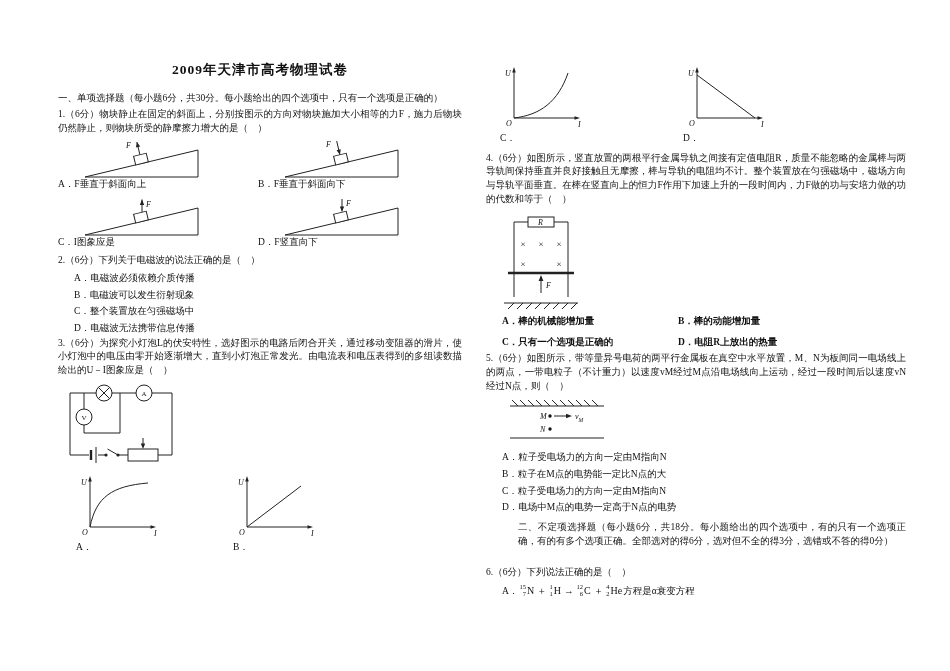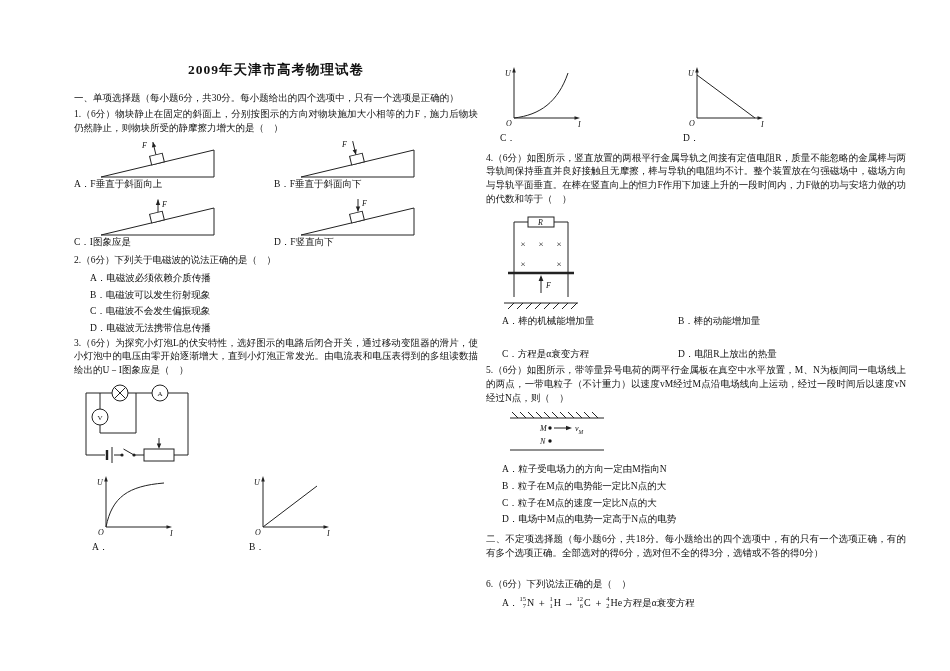--- a/index.html
+++ b/index.html
@@ -1,20 +1,20 @@
 <!DOCTYPE html>
 <html><head>
 <meta charset="utf-8">
 <style>
   * { margin:0; padding:0; box-sizing:border-box; }
   html,body { background:#e8e8e8; }
   body { font-family:"Liberation Serif","DejaVu Serif",serif; color:#111; }
   .page { position:relative; width:950px; height:671px; background:#ffffff; overflow:hidden; margin:0 auto; }
   .col { position:absolute; top:60px; font-size:9.5px; line-height:1.45; }
-  .col-left  { left:74px;  width:404px; }
+  .col-left  { left:58px;  width:404px; }
   .col-right { left:486px; width:420px; }
   .title { font-size:13.5px; font-weight:bold; text-align:center; letter-spacing:1px; margin-bottom:12px; }
   .sec-heading { font-weight:normal; text-align:justify; margin-bottom:3px; }
   .qtext { text-align:justify; margin-bottom:2px;font-family:Liberation Serif, serif; }
   .opt { padding-left:16px; line-height:1.75; }
   .q1grid { display:grid; grid-template-columns:200px 200px; margin:3px 0 5px 0; row-gap:5px; }
   .q1cell svg { display:block; margin-left:22px; }
   .optlabel { font-size:9.5px; margin-top:-1px; }
   .graph-row { display:flex; gap:72px; margin:4px 0 0 18px; }
   .graph-row.topgap { margin-left:14px; gap:98px; margin-bottom:6px; }
@@ -24,21 +24,21 @@
   svg { overflow:visible; }
   .tri, .blk { fill:#ffffff; stroke:#222; stroke-width:1; }
   .ln { stroke:#222; stroke-width:1; fill:none; }
   .thick { stroke:#222; stroke-width:2.4; }
   .head { fill:#222; stroke:none; }
   .svt { font-size:8px; font-style:italic; fill:#111; }
   .cross { font-size:9px; fill:#111; text-anchor:middle; }
   .curve { fill:none; stroke:#222; stroke-width:1; }
   .circ { fill:#ffffff; stroke:#222; stroke-width:1; }
   .meter { font-size:7px; fill:#111; text-anchor:middle; }
-  .optgrid { display:grid; grid-template-columns:176px 1fr; padding-left:16px; row-gap:18px; margin-bottom:2px; }
+  .optgrid { display:grid; grid-template-columns:176px 1fr; padding-left:16px; row-gap:6px; margin-bottom:2px;font-weight:bold; }
   .optgrid .opt { padding-left:0; line-height:1.6; }
   .eqline { display:flex; align-items:center; white-space:nowrap; }
   .nuclide { display:inline-flex; align-items:center; margin:0 1px; }
   .ss { display:inline-flex; flex-direction:column; align-items:flex-end; font-size:6.5px; line-height:6.5px; margin-right:1px; }
   .sym { font-size:10px; }
   .eqop { margin:0 2px; }
   .eqsuffix { }
 </style>
 </head>
 <body>
@@ -121,21 +121,21 @@
           <text class="svt" x="66" y="9">F</text>
         </svg>
         <div class="optlabel">D．F竖直向下</div>
       </div>
 
     </div>
 
     <p class="qtext">2.（6分）下列关于电磁波的说法正确的是（　）</p>
     <div class="opt">A．电磁波必须依赖介质传播</div>
     <div class="opt">B．电磁波可以发生衍射现象</div>
-    <div class="opt">C．电磁波不会发生偏振现象</div>
+    <div class="opt">C．整个装置放在匀强磁场中</div>
     <div class="opt">D．电磁波无法携带信息传播</div>
 
     <p class="qtext">3.（6分）为探究小灯泡L的伏安特性，选好图示的电路后闭合开关，通过移动变阻器的滑片，使小灯泡中的电压由零开始逐渐增大，直到小灯泡正常发光。由电流表和电压表得到的多组读数描绘出的U－I图象应是（　）</p>
 
     <svg class="circuit" width="120" height="86" viewBox="0 0 120 86">
       <g>
         <line class="ln" x1="10" y1="10" x2="36" y2="10"></line>
         <line class="ln" x1="52" y1="10" x2="76" y2="10"></line>
         <line class="ln" x1="92" y1="10" x2="112" y2="10"></line>
         <line class="ln" x1="112" y1="10" x2="112" y2="72"></line>
@@ -276,21 +276,21 @@
       </g>
       <g>
         <line class="ln" x1="8" y1="92" x2="82" y2="92"></line>
         <path class="ln" d="M12,98 l6,-6 M21,98 l6,-6 M30,98 l6,-6 M39,98 l6,-6 M48,98 l6,-6 M57,98 l6,-6 M66,98 l6,-6 M75,98 l6,-6"></path>
       </g>
     </svg>
 
     <div class="optgrid">
       <div class="opt">A．棒的机械能增加量</div>
       <div class="opt">B．棒的动能增加量</div>
-      <div class="opt">C．方程是α衰变方程</div>
+      <div class="opt">C．只有一个选项是正确的</div>
       <div class="opt">D．电阻R上放出的热量</div>
     </div>
 
     <p class="qtext">5.（6分）如图所示，带等量异号电荷的两平行金属板在真空中水平放置，M、N为板间同一电场线上的两点，一带电粒子（不计重力）以速度vM经过M点沿电场线向上运动，经过一段时间后以速度vN经过N点，则（　）</p>
 
     <svg class="platesvg" width="110" height="50" viewBox="0 0 110 50">
       <g>
         <line class="ln" x1="8" y1="10" x2="102" y2="10" stroke-width="1.2"></line>
         <path class="ln" d="M10,4 l6,6 M18,4 l6,6 M26,4 l6,6 M34,4 l6,6 M42,4 l6,6 M50,4 l6,6 M58,4 l6,6 M66,4 l6,6 M74,4 l6,6 M82,4 l6,6 M90,4 l6,6"></path>
       </g>
@@ -305,24 +305,24 @@
       </g>
       <g>
         <circle cx="48" cy="33" r="1.7" fill="#111"></circle>
         <text class="svt" x="38" y="36">N</text>
       </g>
       <line class="ln" x1="8" y1="42" x2="102" y2="42" stroke-width="1.2"></line>
     </svg>
 
     <div class="opt">A．粒子受电场力的方向一定由M指向N</div>
     <div class="opt">B．粒子在M点的电势能一定比N点的大</div>
-    <div class="opt">C．粒子在M点的速度一定比N点的大</div>
+    <div class="opt">C．粒子受电场力的方向一定由M指向N</div>
     <div class="opt">D．电场中M点的电势一定高于N点的电势</div>
 
-    <div class="sec-heading" style="margin-top:5px;">二、不定项选择题（每小题6分，共18分。每小题给出的四个选项中，有的只有一个选项正确，有的有多个选项正确。全部选对的得6分，选对但不全的得3分，选错或不答的得0分）</div>
+    <div class="sec-heading" style="margin-top:5px;margin-left:32px;">二、不定项选择题（每小题6分，共18分。每小题给出的四个选项中，有的只有一个选项正确，有的有多个选项正确。全部选对的得6分，选对但不全的得3分，选错或不答的得0分）</div>
 
     <p class="qtext" style="margin-top:18px;">6.（6分）下列说法正确的是（　）</p>
 
     <div class="opt eqline">
       <span>A．</span>
       <span class="nuclide">
           <span class="ss">
             <span>15</span>
             <span>7</span>
           </span>

